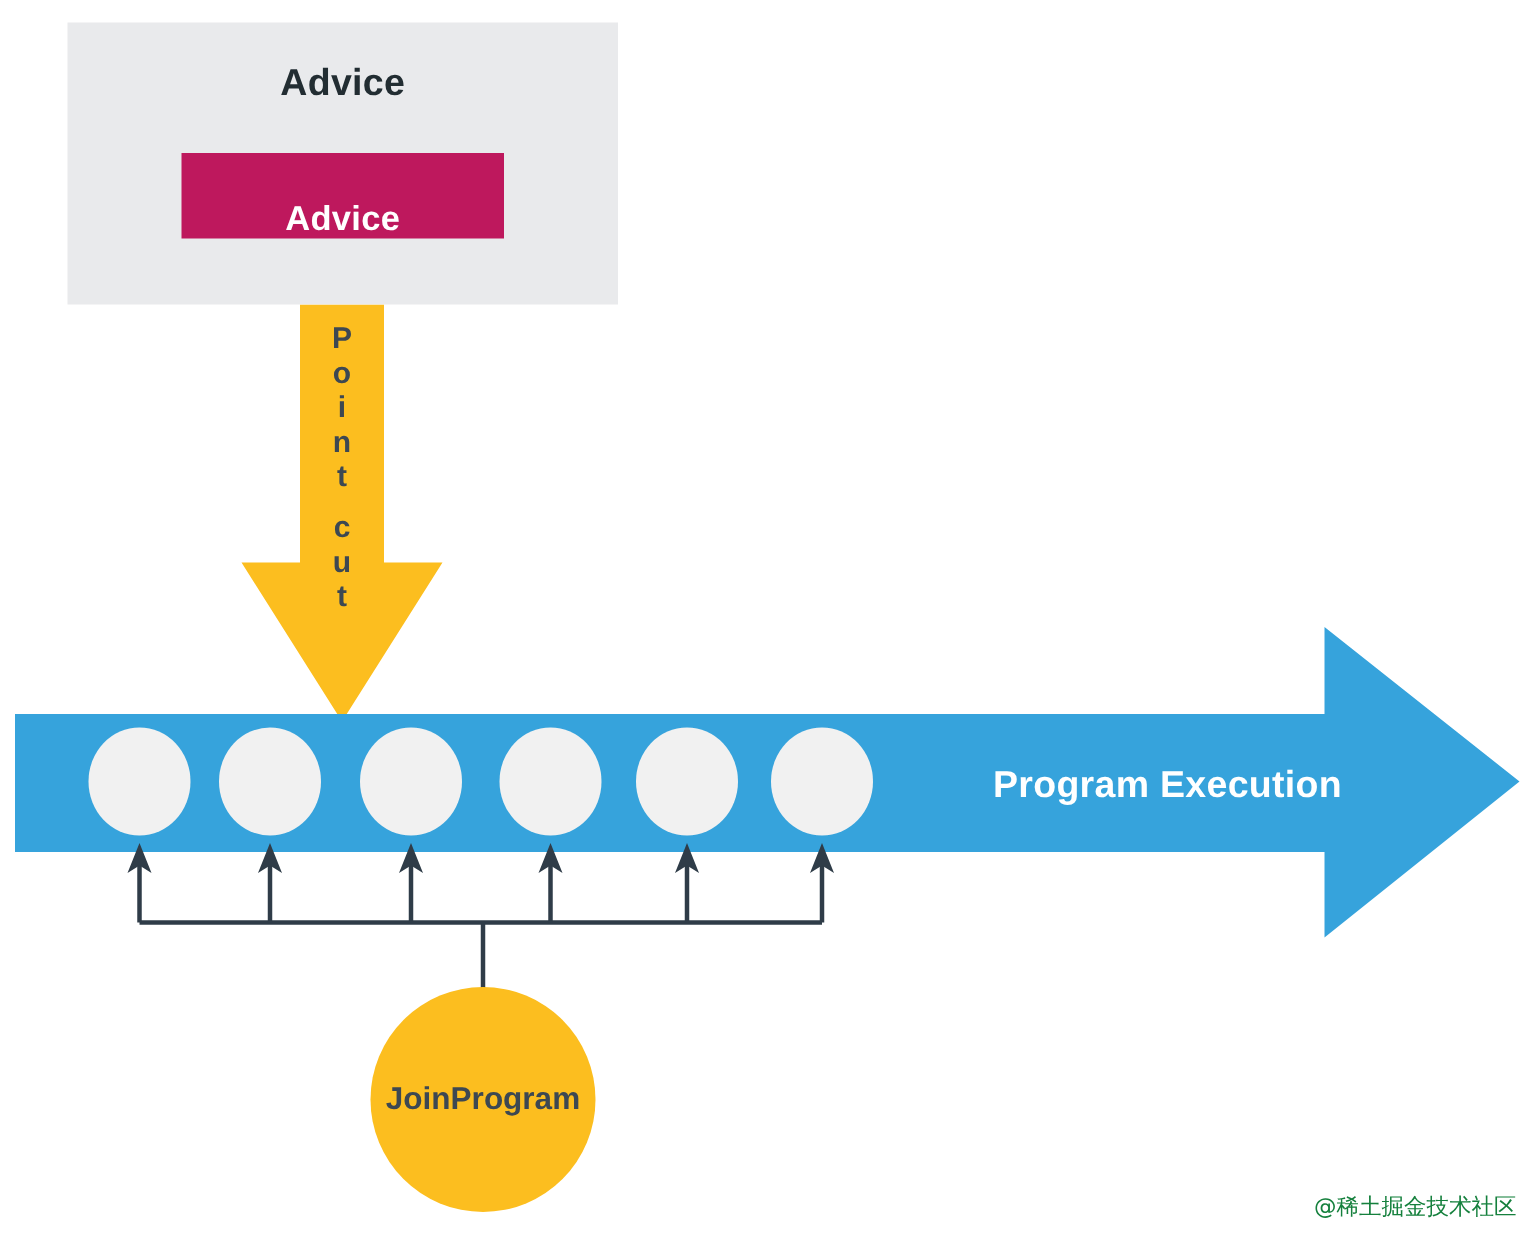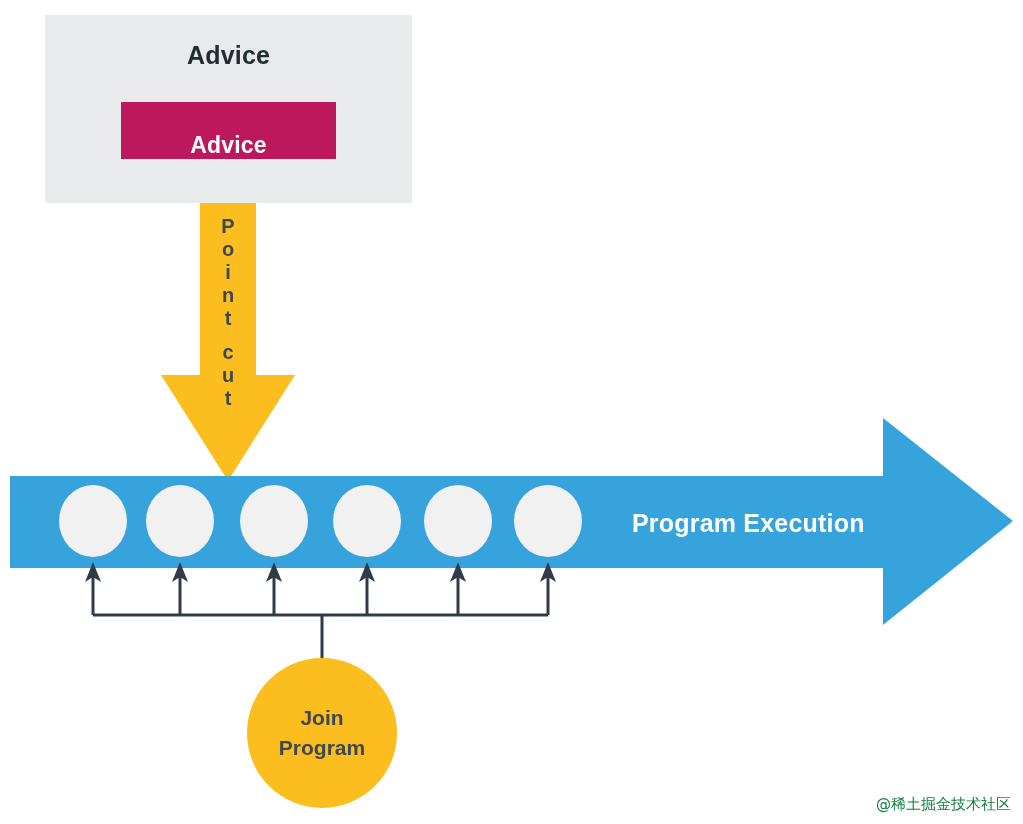--- a/index.html
+++ b/index.html
@@ -95,21 +95,21 @@
 
   
   .exec-arrow-svg {
     position: absolute;
     left: 10px;
     top: 415px;
     pointer-events: none;
   }
   .exec-label {
     position: absolute;
-    left: 632px;
+    left: 662px;
     top: 509px;
     font-size: 25px;
     font-weight: bold;
     color: #ffffff;
     letter-spacing: 0.2px;
   }
 
   
   .connectors-svg {
     position: absolute;
@@ -120,21 +120,21 @@
   
   .joinpoints-circle {
     position: absolute;
     left: 247px;
     top: 658px;
     width: 150px;
     height: 150px;
     border-radius: 50%;
     background: #fcbe1f;
     display: flex;
-    flex-direction: column;
+    flex-direction: row;
     align-items: center;
     justify-content: center;
   }
   .joinpoints-line1, .joinpoints-line2 {
     font-size: 21px;
     font-weight: bold;
     color: #3d4852;
     line-height: 30px;
   }
 

